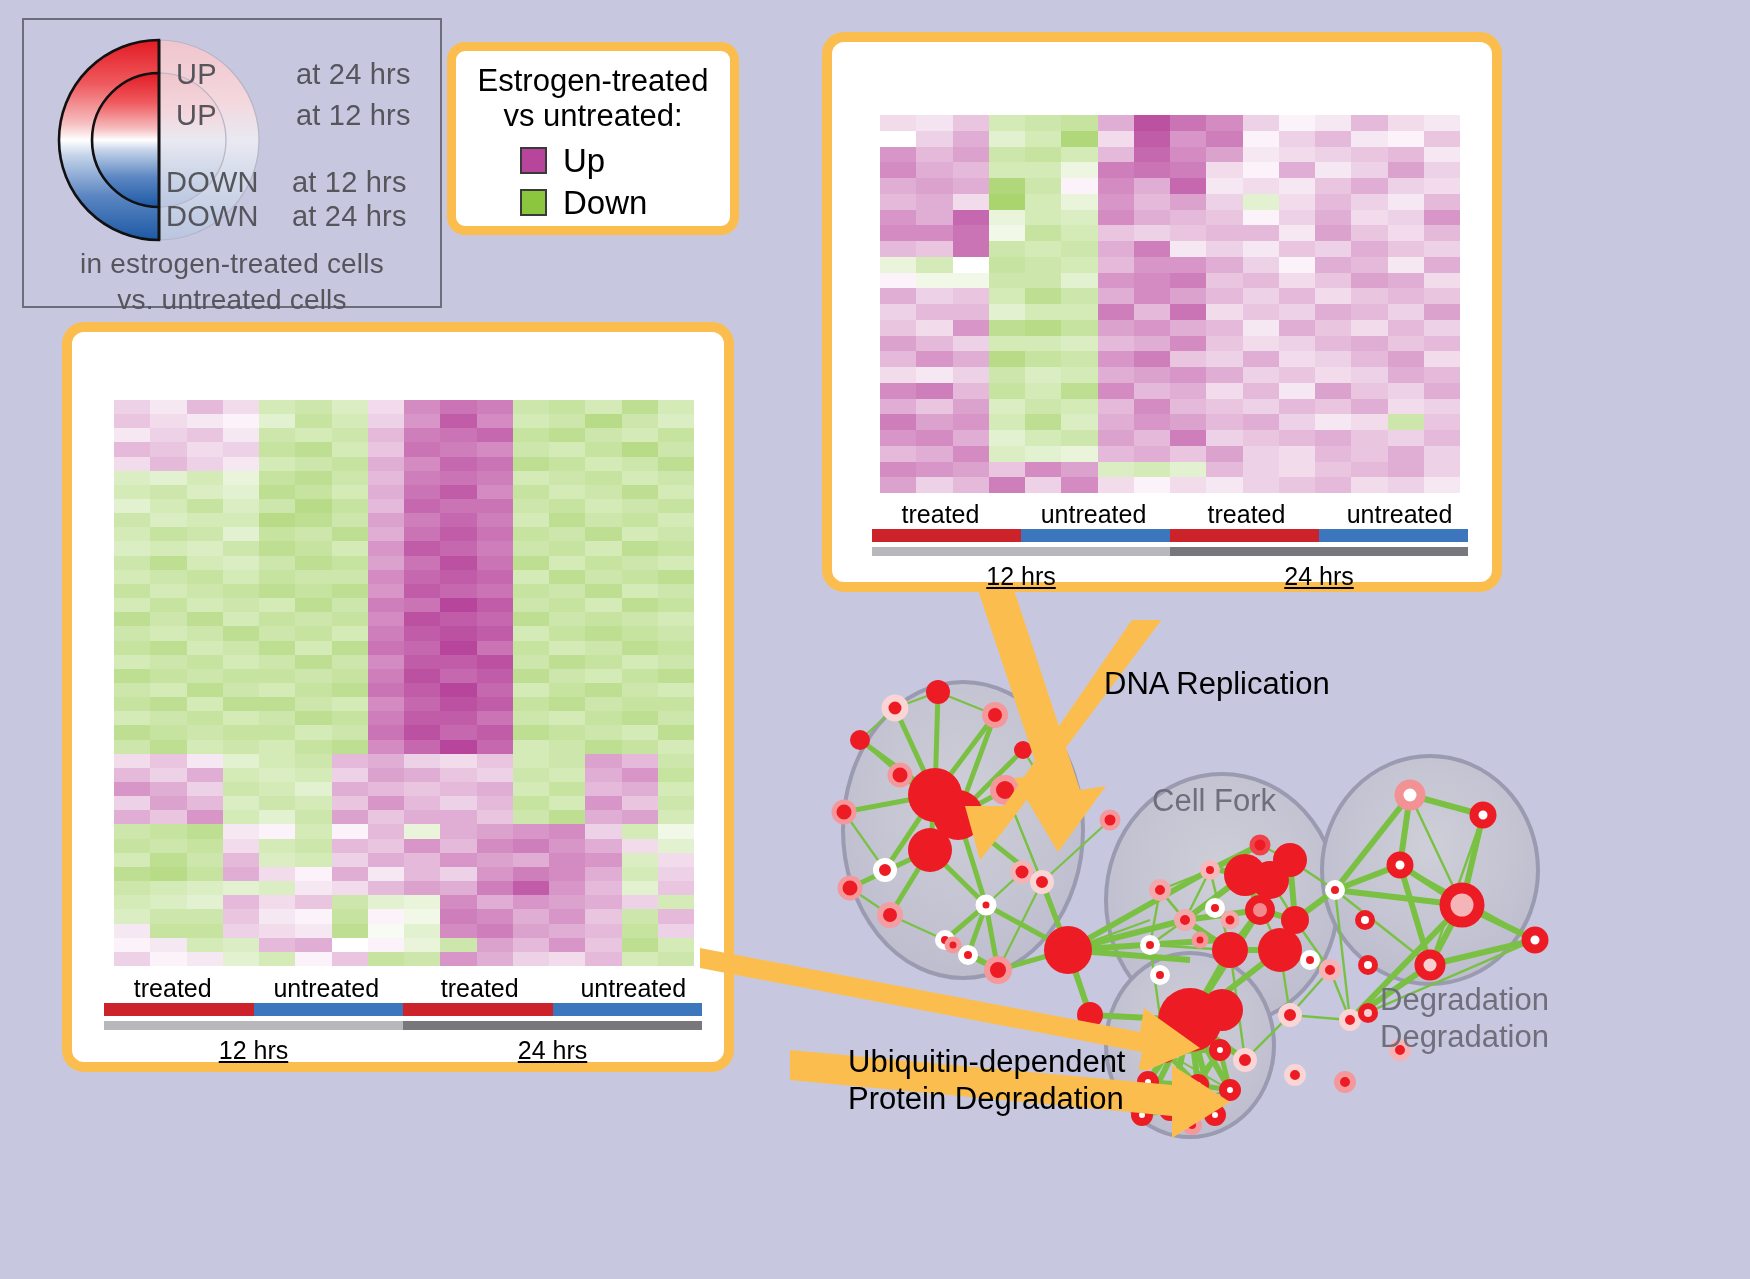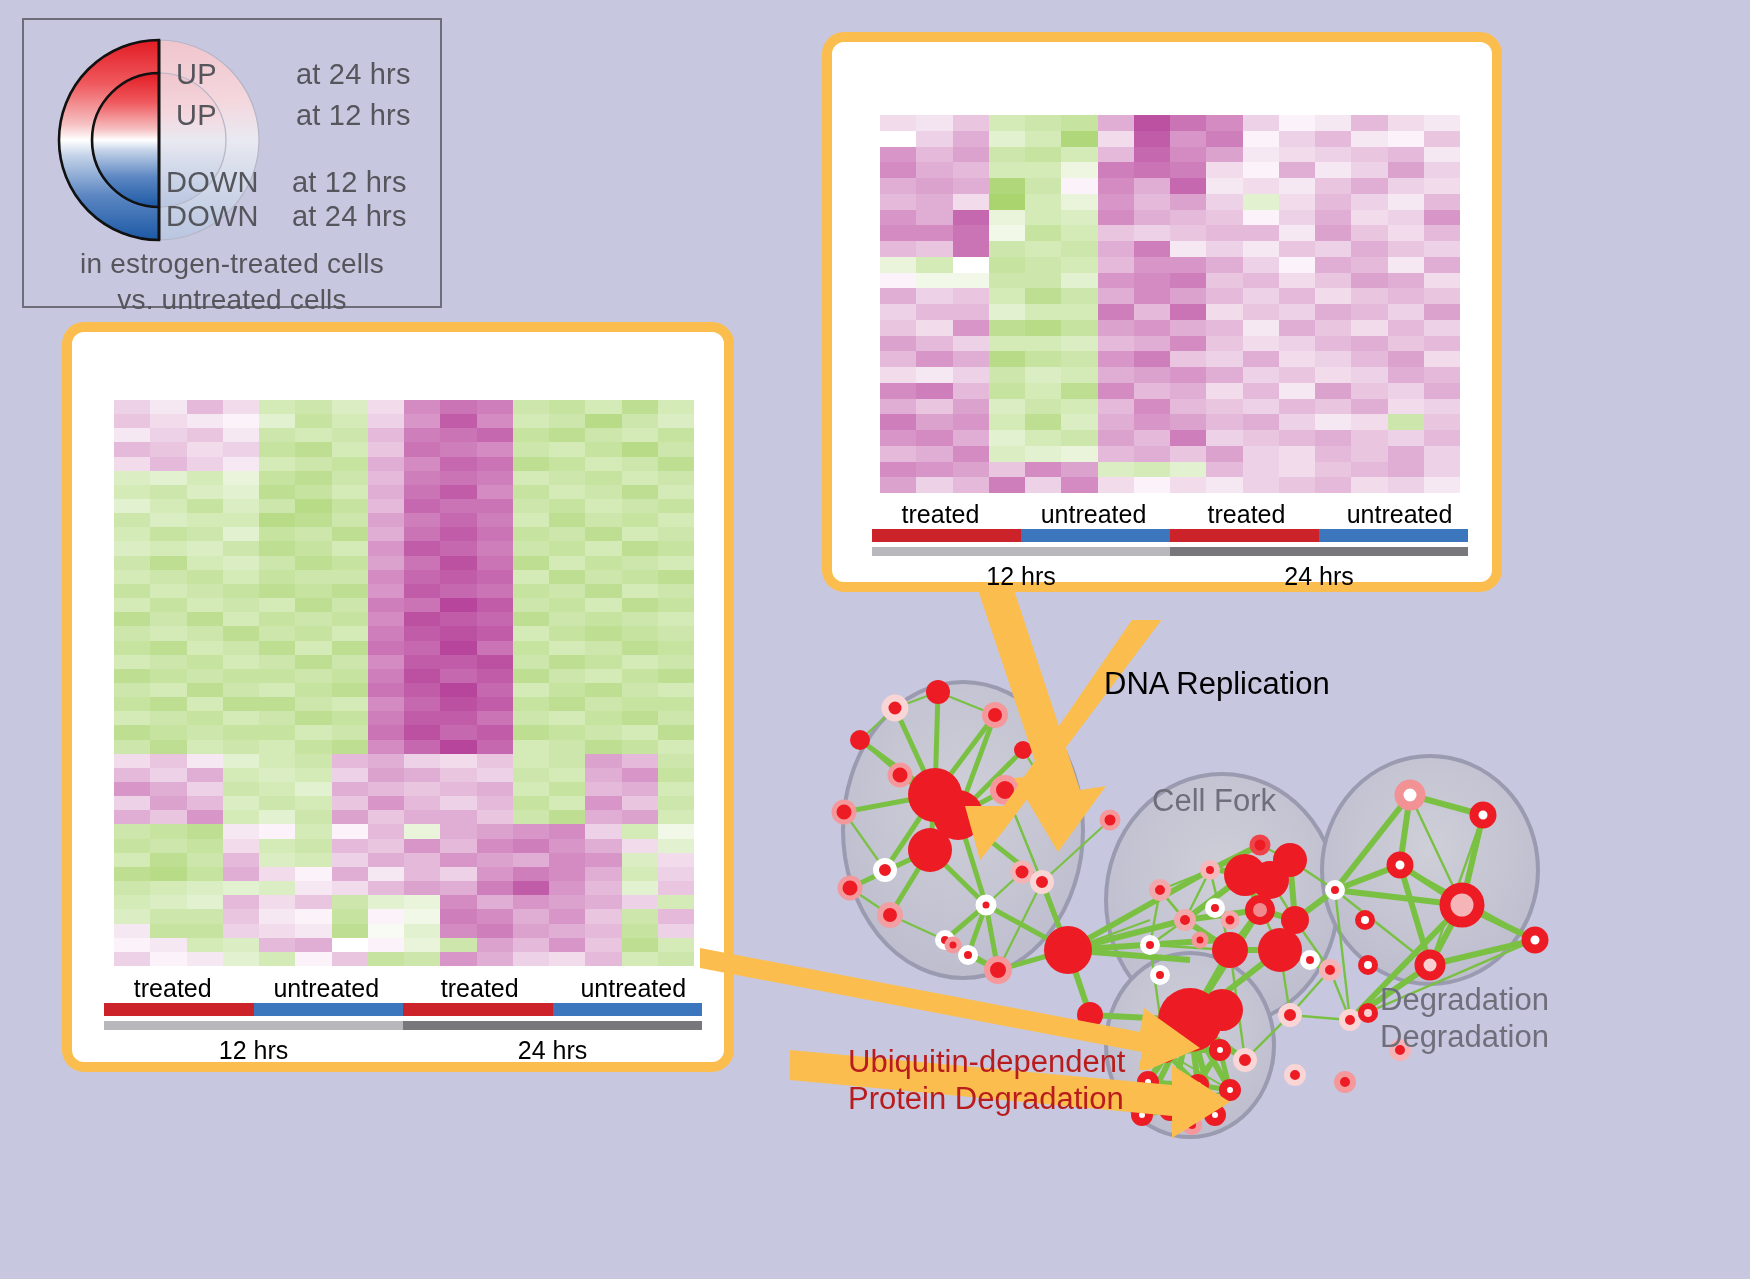--- a/index.html
+++ b/index.html
@@ -68,31 +68,31 @@
   #replication-card { left: 822px; top: 32px; width: 680px; height: 560px; }
   #replication-card .hm-title { margin-top: 14px; }
   #rf-grid { position: absolute; left: 48px; top: 73px; width: 580px; height: 378px; }
   #rf-foot { position: absolute; left: 32px; top: 458px; width: 612px; }
 
   #apc-card { left: 62px; top: 322px; width: 672px; height: 750px; }
   #apc-card .hm-title { margin-top: 17px; }
   #apc-grid { position: absolute; left: 42px; top: 68px; width: 580px; height: 566px; }
   #apc-foot { position: absolute; left: 24px; top: 642px; width: 614px; }
 
-  .foot-pad { padding: 0 8px; }
+  .foot-pad { padding: 0 8px; text-decoration: underline; }
   .gray-row { display: flex; margin-top: 5px; }
   .gray-row > div { height: 9px; }
 
   
   #network-svg { position: absolute; left: 790px; top: 620px; }
   .net-label { position: absolute; font-size: 31px; }
   #lab-dna   { left: 1104px; top: 666px; color: #000; }
   #lab-cell  { left: 1152px; top: 783px; color: #6f6f7c; }
   #lab-micro { left: 1380px; top: 981px; color: #6f6f7c; line-height: 1.2; text-align: left; }
-  #lab-ubiq  { left: 848px; top: 1044px; color: #b91c1c; line-height: 1.18; }
+  #lab-ubiq  { left: 848px; top: 1044px; color: #000000; line-height: 1.18; }
 </style>
 </head>
 <body>
 
 <div class="stage">
 
   <div id="wheel-legend">
     <svg id="wheel-svg" width="300" height="212">
       <defs>
         <linearGradient id="gradOuter" x1="0" y1="0" x2="0" y2="1">
@@ -127,20 +127,36 @@
     <div class="wheel-text" id="wl-up12">UP</div>
     <div class="wheel-text" id="wl-at12a">at 12 hrs</div>
     <div class="wheel-text" id="wl-down12">DOWN</div>
     <div class="wheel-text" id="wl-at12b">at 12 hrs</div>
     <div class="wheel-text" id="wl-down24">DOWN</div>
     <div class="wheel-text" id="wl-at24b">at 24 hrs</div>
     <div class="wheel-text small" id="wl-line2">vs. untreated cells</div>
     <div class="wheel-text small" id="wl-line1">in estrogen-treated cells</div>
   </div>
 
+  <div id="estrogen-card">
+    <div class="title">
+      <div>Estrogen-treated</div>
+      <div>vs untreated:</div>
+    </div>
+    <div class="legend-rows">
+      <div class="legend-row">
+        <span class="swatch" style="background:#b8459c"></span>
+        <span class="lab">Up</span>
+      </div>
+      <div class="legend-row">
+        <span class="swatch" style="background:#8cc63e"></span>
+        <span class="lab">Down</span>
+      </div>
+    </div>
+  </div>
 
   <div class="hm-card" id="replication-card">
     <div class="hm-grid" id="rf-grid" style="grid-template-columns: repeat(16, 1fr); grid-template-rows: repeat(24, 1fr);">
         <div class="hm-cell" style="background: rgb(242, 220, 236);"></div>
         <div class="hm-cell" style="background: rgb(244, 227, 240);"></div>
         <div class="hm-cell" style="background: rgb(233, 197, 224);"></div>
         <div class="hm-cell" style="background: rgb(212, 234, 183);"></div>
         <div class="hm-cell" style="background: rgb(205, 230, 171);"></div>
         <div class="hm-cell" style="background: rgb(198, 227, 159);"></div>
         <div class="hm-cell" style="background: rgb(224, 174, 212);"></div>

